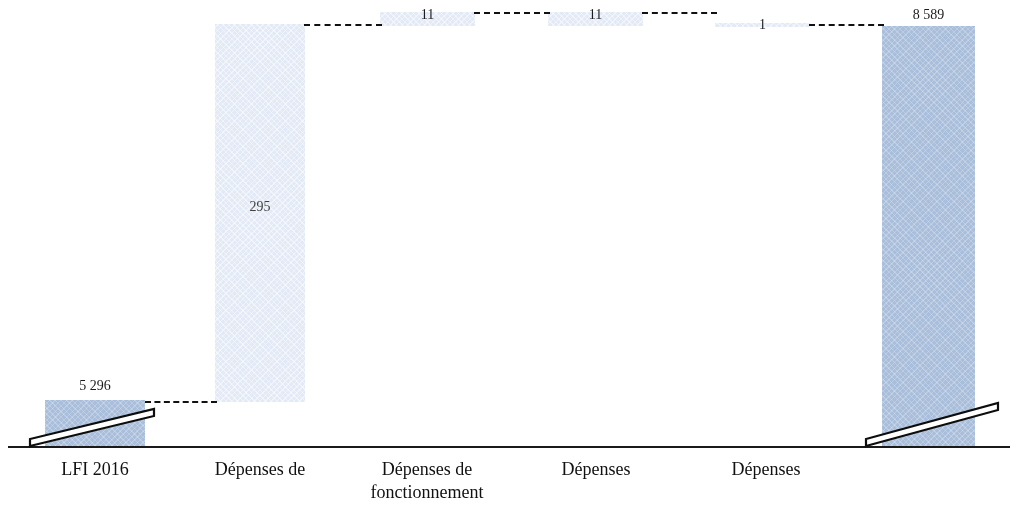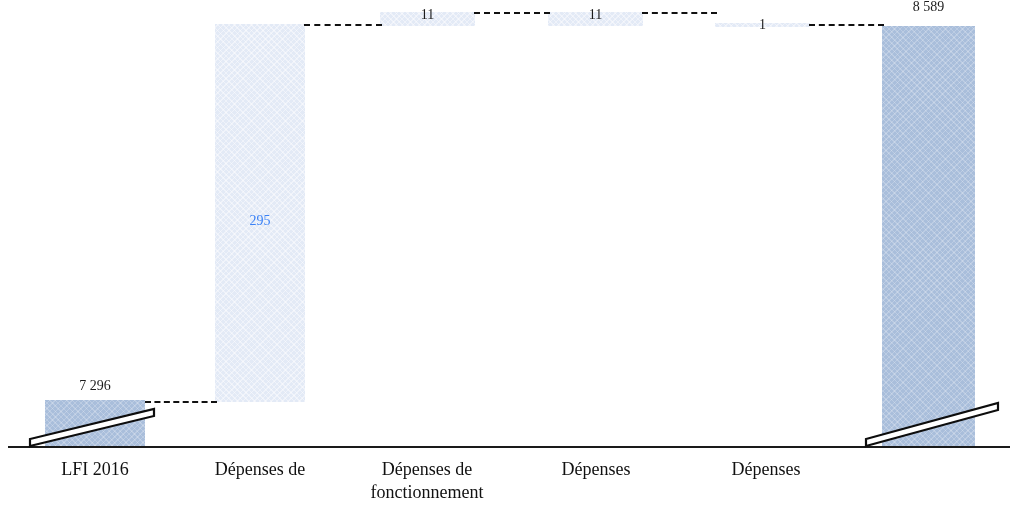--- a/index.html
+++ b/index.html
@@ -50,22 +50,21 @@
   
   .value-label {
     position: absolute;
     font-size: 14px;
     color: #1b1b1b;
     text-align: center;
     white-space: nowrap;
     line-height: 1;
   }
   .value-label.inside {
-    color: #3b82f6;
-    margin-top: 14px;
+    color: #404040;
   }
   
   .axis-line {
     position: absolute;
     left: 8px;
     top: 446px;
     width: 1002px;
     height: 0;
     border-top: 2px solid #1a1a1a;
   }
@@ -115,31 +114,31 @@
     <div class="connector" style="left:145px; top:401px; width:72px;"></div>
 
     <div class="connector" style="left:304px; top:24px; width:78px;"></div>
 
     <div class="connector" style="left:474px; top:12px; width:76px;"></div>
 
     <div class="connector" style="left:642px; top:12px; width:75px;"></div>
 
     <div class="connector" style="left:809px; top:24px; width:75px;"></div>
 
-    <div class="value-label" style="left:45px; top:379px; width:100px;">7 296</div>
+    <div class="value-label" style="left:45px; top:379px; width:100px;">5 296</div>
 
     <div class="value-label inside" style="left:215px; top:200px; width:90px;">295</div>
 
     <div class="value-label" style="left:380px; top:8px; width:95px;">11</div>
 
     <div class="value-label" style="left:548px; top:8px; width:95px;">11</div>
 
     <div class="value-label" style="left:715px; top:18px; width:95px;">1</div>
 
-    <div class="value-label" style="left:880px; top:0; width:97px;">8 589</div>
+    <div class="value-label" style="left:880px; top:8px; width:97px;">8 589</div>
 
     <div class="axis-line"></div>
 
     <div class="break-mark" style="left:18px; top:396px; width:160px; height:54px;">
       <svg width="160" height="54" viewBox="0 0 160 54">
         <polygon points="12,50 136,20 136,13 12,43" fill="#ffffff" stroke="#0d0d0d" stroke-width="2.2"></polygon>
       </svg>
     </div>
 
     <div class="break-mark" style="left:856px; top:398px; width:162px; height:52px;">

